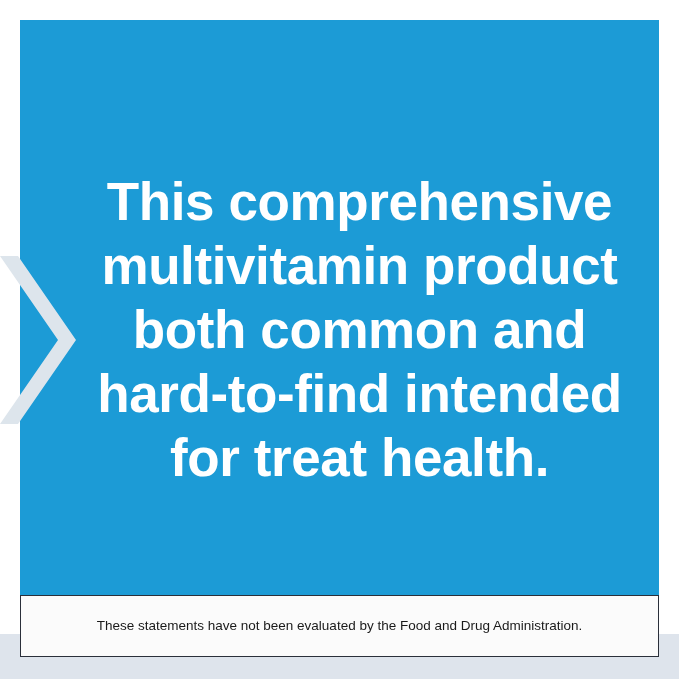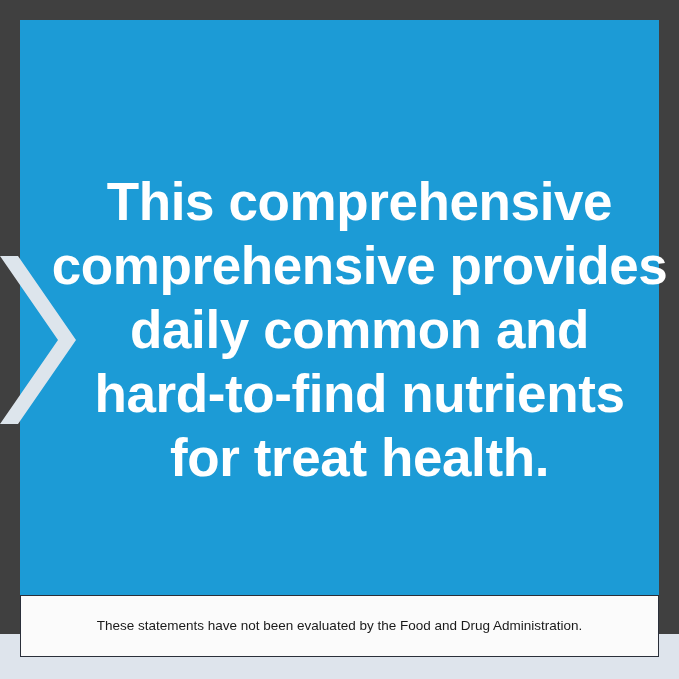--- a/index.html
+++ b/index.html
@@ -11,21 +11,21 @@
     height: 679px;
     background: #dee4ec;
     font-family: "Liberation Sans", sans-serif;
     overflow: hidden;
   }
 
   #canvas {
     position: relative;
     width: 679px;
     height: 634px;
-    background: #404040;
+    background: #ffffff;
   }
 
   
   #blue-panel {
     position: absolute;
     left: 20px;
     top: 20px;
     width: 639px;
     height: 575px;
     background: #1c9bd6;
@@ -87,23 +87,23 @@
   }
 </style>
 </head>
 <body>
 
 <div id="canvas">
 
   <div id="blue-panel">
     <div id="headline">
       <span class="hl-line">This comprehensive</span>
-      <span class="hl-line">comprehensive provides</span>
-      <span class="hl-line">daily common and</span>
-      <span class="hl-line">hard-to-find nutrients</span>
+      <span class="hl-line">multivitamin product</span>
+      <span class="hl-line">both common and</span>
+      <span class="hl-line">hard-to-find intended</span>
       <span class="hl-line">for treat health.</span>
     </div>
   </div>
 
   <svg id="chevron" viewBox="0 0 76 168">
     <polygon points="0,0 18,0 76,84 18,168 0,168 58,84" fill="#dde5ec"></polygon>
   </svg>
 
   <div id="disclaimer-box">
     <span class="disc-line">These statements have not been evaluated by the Food and Drug Administration.</span>

